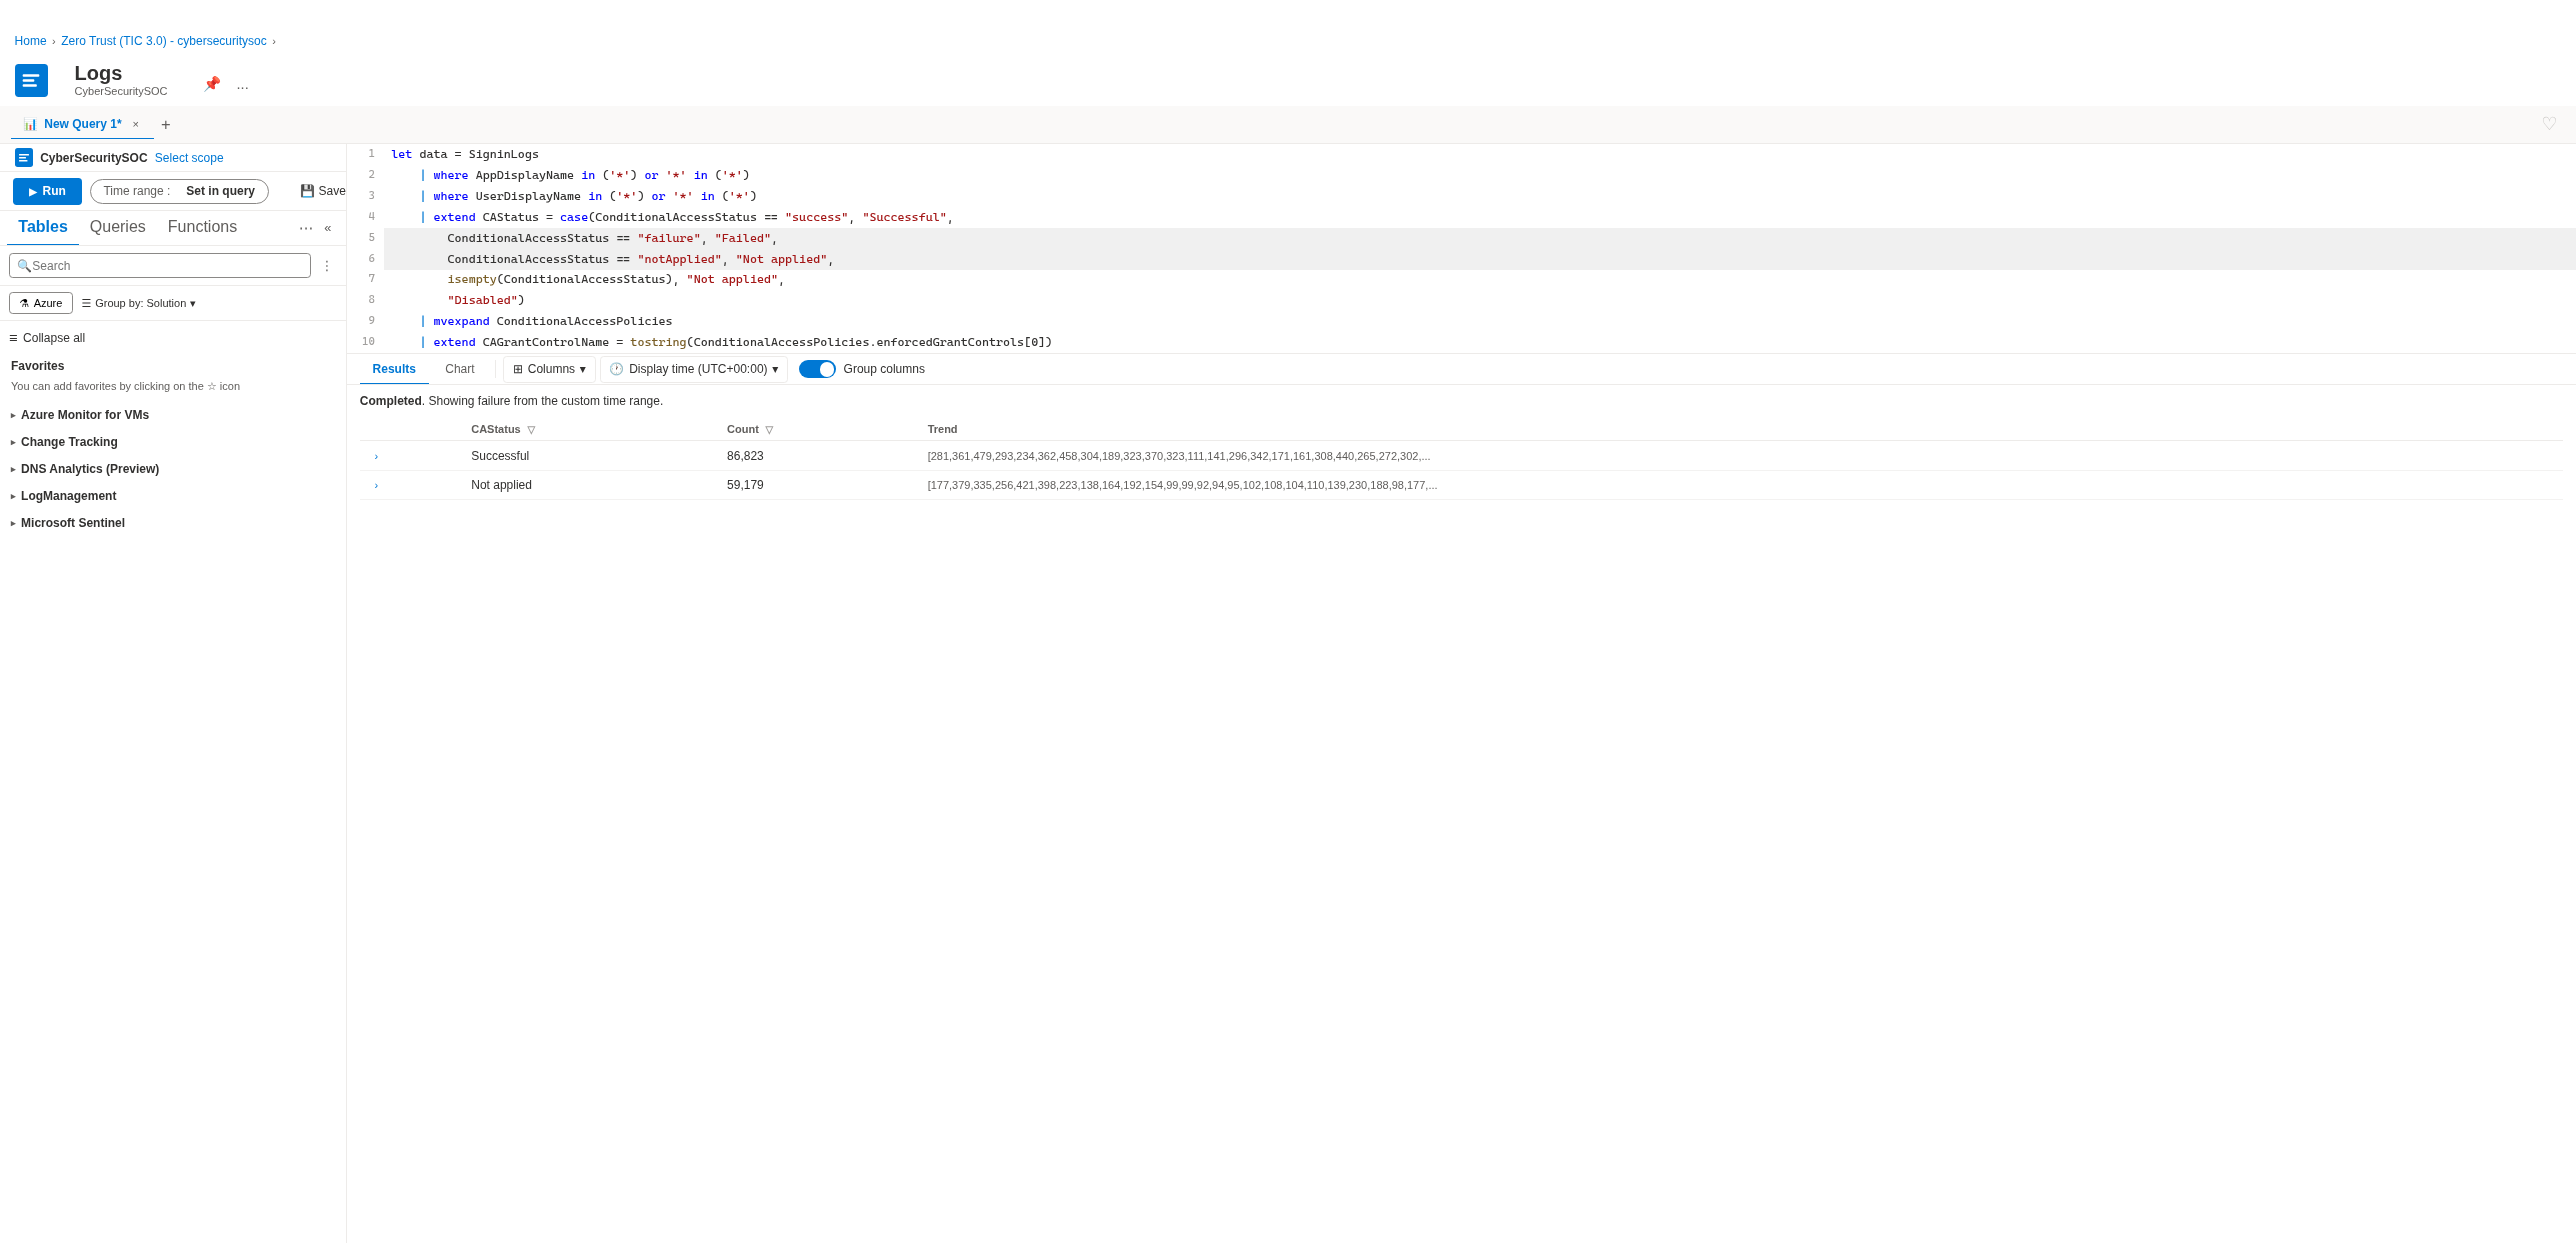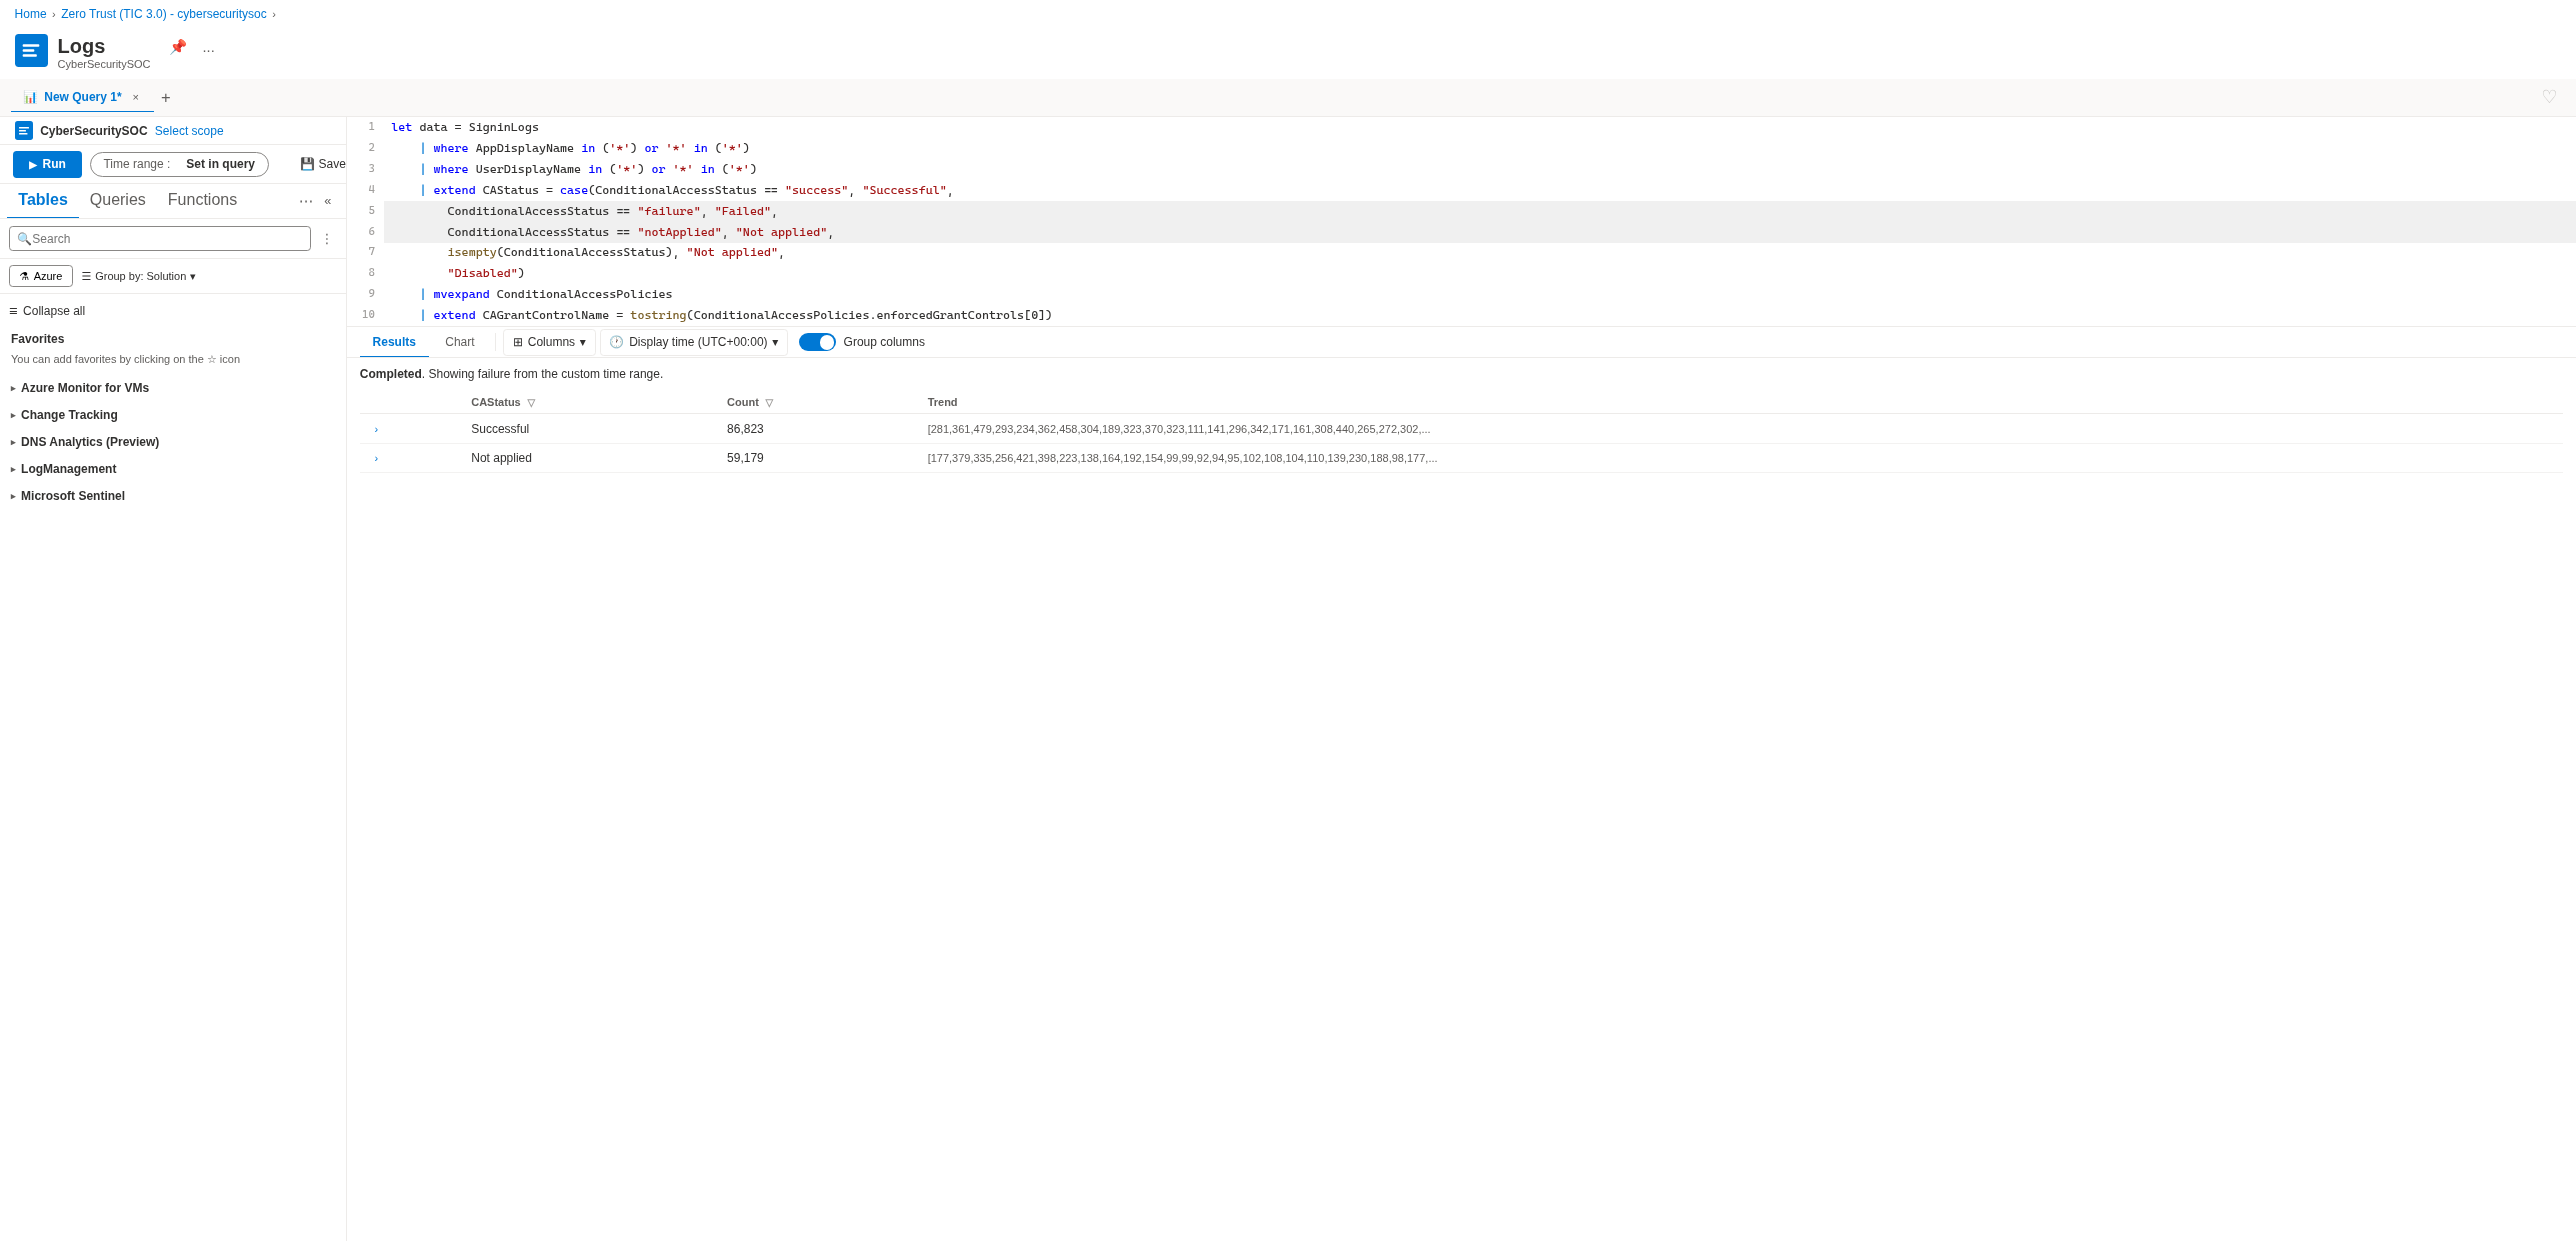--- a/index.html
+++ b/index.html
@@ -1,25 +1,25 @@
 <!DOCTYPE html>
 <html style="font-size:14.6px"><head>
   <meta charset="utf-8">
   <style>
     * { box-sizing: border-box; margin: 0; padding: 0; }
     body { font-family: 'Segoe UI', Arial, sans-serif; font-size: 12.8px; background: #fff; color: #323130; overflow: hidden; }
 
     
-    .breadcrumb { display: flex; align-items: center; padding: 7.3px 14.6px; font-size: 12px; color: #0078d4; gap: 5.5px; }
+    .breadcrumb { display: flex; align-items: center; padding: 7.3px 14.6px; font-size: 12px; color: #0078d4; gap: 5.5px; margin-top: 27px; }
     .breadcrumb span { color: #605e5c; }
     .breadcrumb a { color: #0078d4; text-decoration: none; cursor: pointer; }
     .breadcrumb .sep { color: #605e5c; font-size: 11px; }
 
     
-    .app-header { display: flex; align-items: flex-start; padding: 5.5px 14.6px 9.1px 14.6px; gap: 10px; }
+    .app-header { display: flex; align-items: flex-end; padding: 5.5px 14.6px 9.1px 14.6px; gap: 27px; }
     .app-icon { width: 33px; height: 33px; background: #0078d4; border-radius: 3.7px; display: flex; align-items: center; justify-content: center; }
     .app-icon svg { width: 20px; height: 20px; fill: white; }
     .app-title-block { display: flex; flex-direction: column; }
     .app-title { font-size: 20px; font-weight: 600; color: #323130; line-height: 1.2; }
     .app-subtitle { font-size: 11px; color: #605e5c; }
     .app-header-actions { display: flex; align-items: center; gap: 7.3px; margin-left: 5.5px; }
     .header-icon-btn { background: none; border: none; cursor: pointer; color: #605e5c; font-size: 14.6px; padding: 3.7px; }
 
     
     .tab-bar { display: flex; align-items: center; border-bottom: 0.9px solid #edebe9; padding: 0 11px; background: #faf9f8; }

